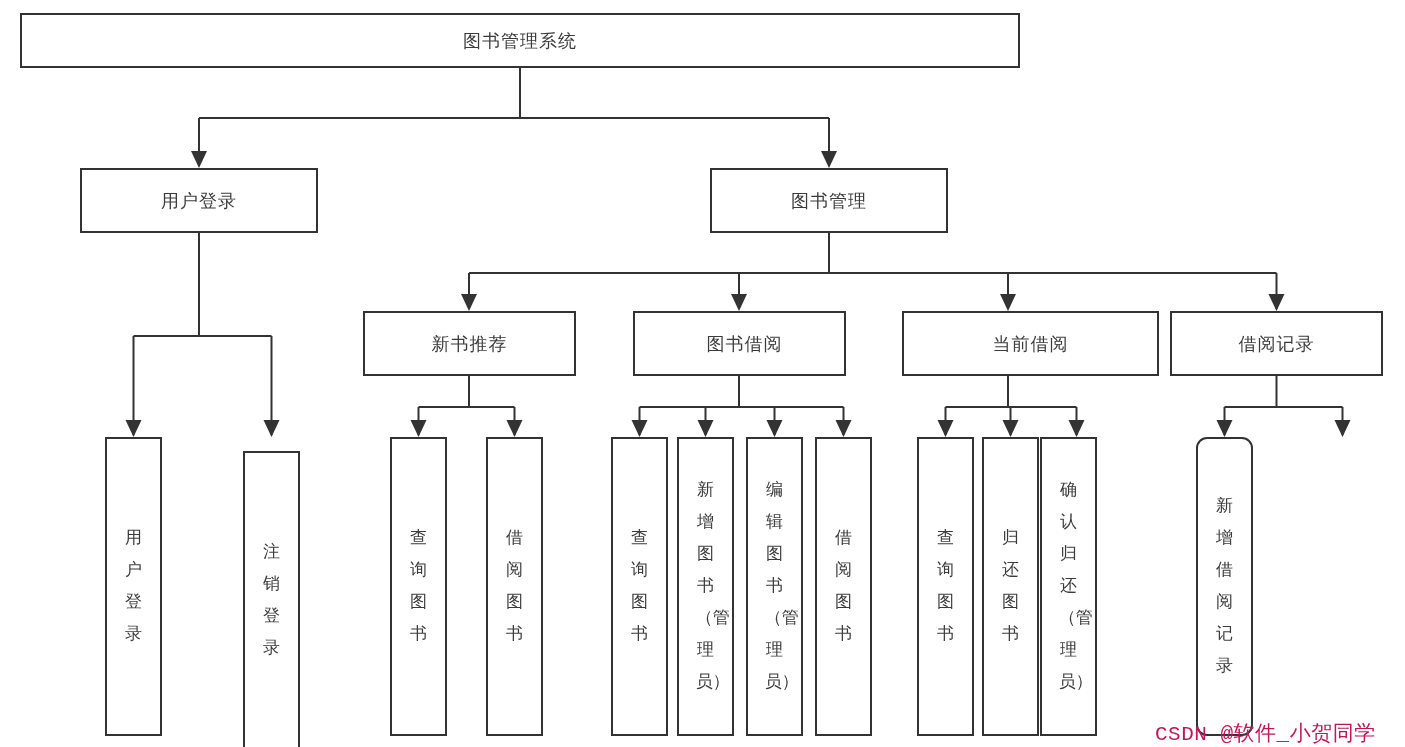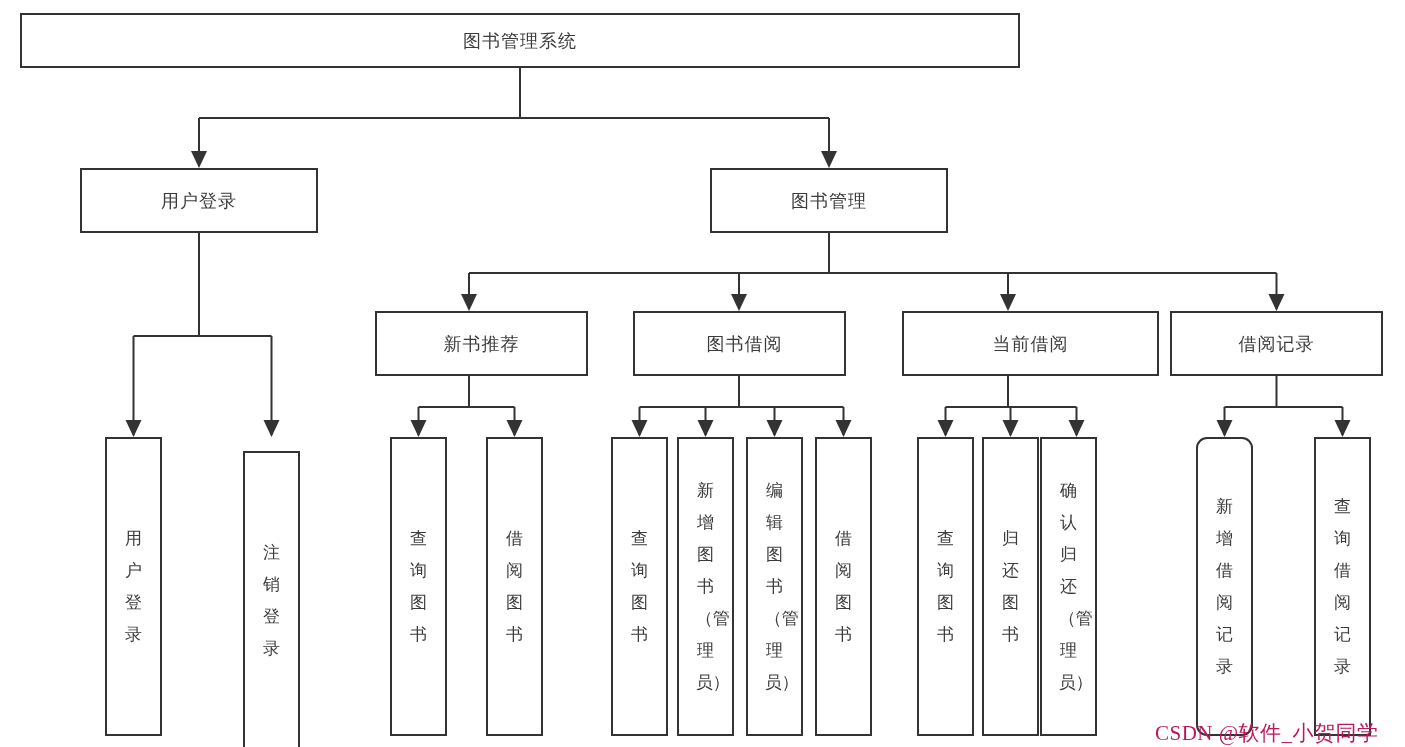--- a/index.html
+++ b/index.html
@@ -1,21 +1,21 @@
 <!DOCTYPE html>
 <html><head>
 <meta charset="utf-8">
 <style>
   html, body { margin: 0; padding: 0; background: #ffffff; }
   .canvas {
     position: relative;
     width: 1405px;
     height: 747px;
     background: #ffffff;
-    font-family: Liberation Serif, serif;
+    font-family: Liberation Mono, monospace;
     overflow: hidden;
   }
   svg.connectors {
     position: absolute;
     left: 0; top: 0;
     z-index: 0;
   }
   .hbox {
     position: absolute;
     box-sizing: border-box;
@@ -97,21 +97,21 @@
     <use href="#ah" transform="translate(1076.5,437)"></use>
     <use href="#ah" transform="translate(1224.5,437)"></use>
     <use href="#ah" transform="translate(1342.5,437)"></use>
   </svg>
 
   <div class="hbox" style="left:20px; top:13px; width:1000px; height:55px;">图书管理系统</div>
 
   <div class="hbox" style="left:80px; top:168px; width:238px; height:65px;">用户登录</div>
   <div class="hbox" style="left:710px; top:168px; width:238px; height:65px;">图书管理</div>
 
-  <div class="hbox" style="left:363px; top:311px; width:213px; height:65px;margin-left:12px;">新书推荐</div>
+  <div class="hbox" style="left:363px; top:311px; width:213px; height:65px;">新书推荐</div>
   <div class="hbox" style="left:633px; top:311px; width:213px; height:65px;padding-left:10px;">图书借阅</div>
   <div class="hbox" style="left:902px; top:311px; width:257px; height:65px;">当前借阅</div>
   <div class="hbox" style="left:1170px; top:311px; width:213px; height:65px;">借阅记录</div>
 
   <div class="vbox" style="left:105px;">
     <span class="vlabel">用户登录</span>
   </div>
   <div class="vbox" style="left:243px;margin-top:14px;">
     <span class="vlabel">注销登录</span>
   </div>
@@ -142,19 +142,16 @@
   <div class="vbox" style="left:982px;">
     <span class="vlabel">归还图书</span>
   </div>
   <div class="vbox" style="left:1040px;">
     <span class="vlabel">确认归还（管理员）</span>
   </div>
 
   <div class="vbox" style="left:1196px;border-radius:11px;">
     <span class="vlabel">新增借阅记录</span>
   </div>
-  <div class="vbox" style="left:1314px;">
-    <span class="vlabel">查询借阅记录</span>
-  </div>
 
   <div class="watermark">CSDN @软件_小贺同学</div>
 
 </div>
 
 </body></html>

